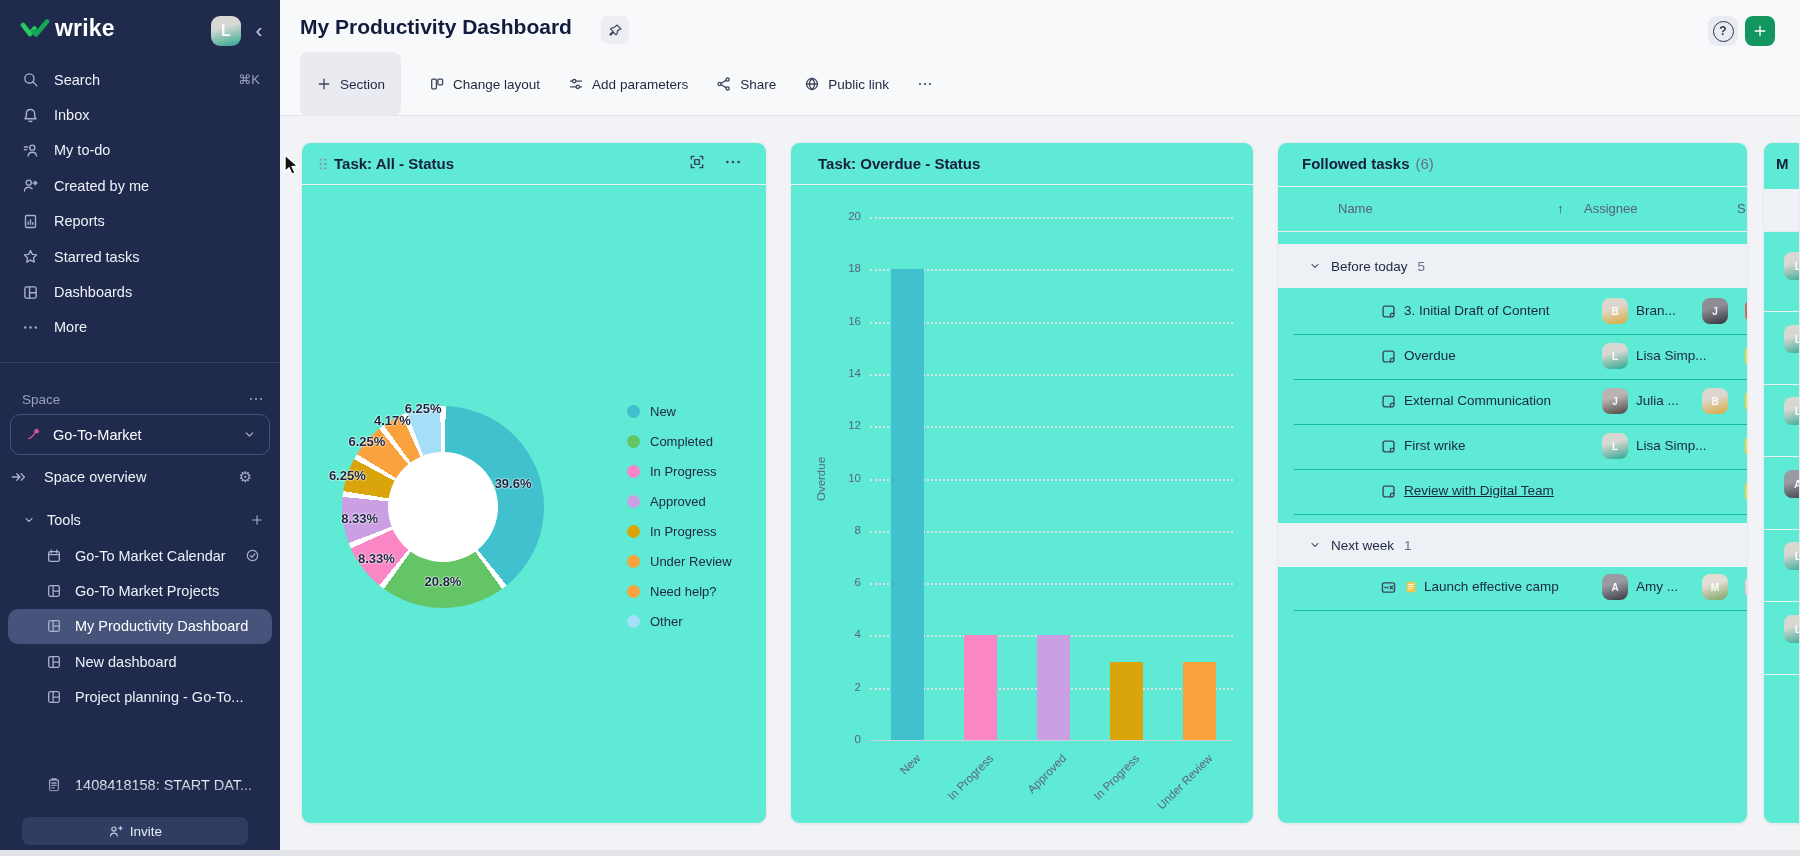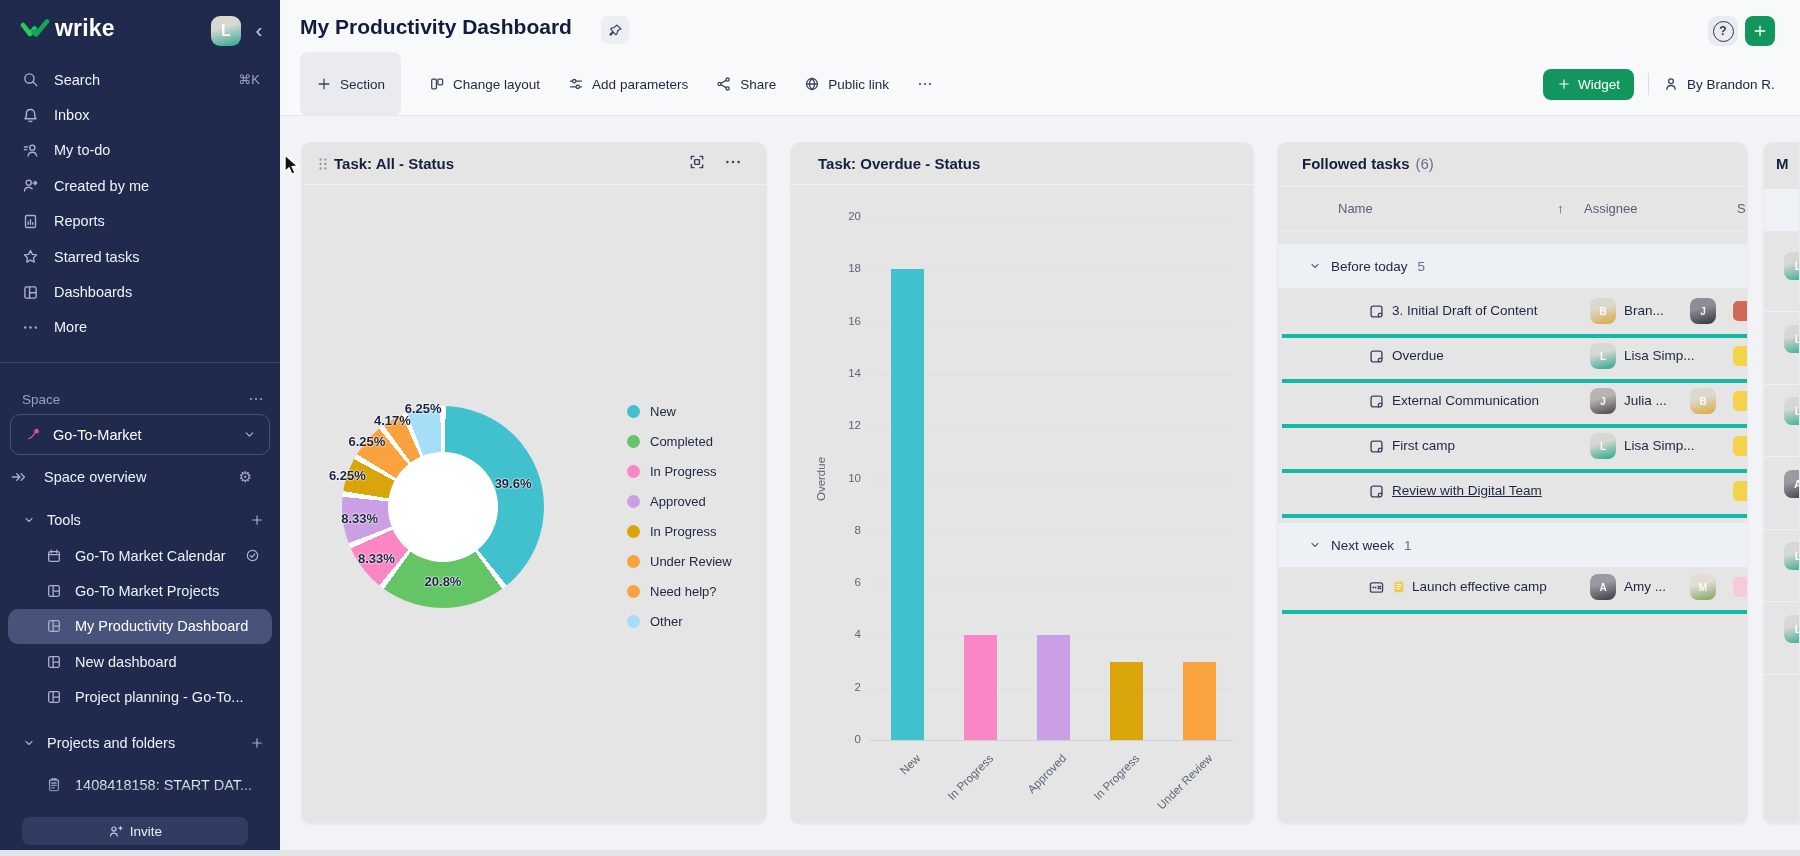--- a/index.html
+++ b/index.html
@@ -58,21 +58,21 @@
   .tbtn.pill{background:#e9ebf1;border-radius:8px;height:32px;padding:16px 16px;}
   .tbar-right{position:absolute;top:68px;left:1543px;height:32px;display:flex;align-items:center;gap:14px;}
   .wbtn{background:#12965e;color:#fff;height:31px;border-radius:8px;display:flex;align-items:center;gap:7px;
         padding:0 14px;font-size:13.5px;}
   .vsep{width:1px;height:22px;background:#d9dce4;}
   .owner{display:flex;align-items:center;gap:8px;font-size:13.5px;color:#20283f;}
   .owner .ic{color:#3d455e;}
   .hdiv{position:absolute;left:280px;top:115px;width:1520px;height:1px;background:#e4e6eb;}
   .content-bg{position:absolute;left:280px;top:116px;width:1520px;height:734px;background:#f1f3f6;}
   
-  .card{position:absolute;background:#e5e5e5;border:1px solid #e8eaef;border-radius:10px;box-shadow:0 1px 2px rgba(20,30,60,.05);box-sizing:border-box;}
+  .card{position:absolute;background:#5eead4;border:1px solid #e8eaef;border-radius:10px;box-shadow:0 1px 2px rgba(20,30,60,.05);box-sizing:border-box;}
   #card1{left:301px;top:142px;width:466px;height:682px;}
   #card2{left:790px;top:142px;width:464px;height:682px;}
   #card3{left:1277px;top:142px;width:471px;height:682px;overflow:hidden;}
   #card4{left:1763px;top:142px;width:37px;height:682px;border-radius:10px 0 0 10px;overflow:hidden;}
   .whead{position:absolute;left:0;top:0;right:0;height:41px;border-bottom:1px solid #eef0f4;}
   .wtitle{position:absolute;top:12px;font-size:15px;font-weight:bold;color:#16203e;white-space:nowrap;}
   .whead .hico{position:absolute;top:10px;color:#39415a;}
   
   #donut-wrap{position:absolute;left:40px;top:263px;width:202px;height:202px;}
   #donut{position:absolute;inset:0;border-radius:50%;}
@@ -91,21 +91,21 @@
         transform:rotate(-45deg);transform-origin:top right;white-space:nowrap;}
   .ylab{position:absolute;width:100px;text-align:center;font-size:11.5px;color:#5c6579;transform:rotate(-90deg);}
   
   .ft-title{position:absolute;left:24px;top:12px;font-size:15px;font-weight:bold;color:#16203e;}
   .ft-count{font-weight:normal;color:#67708a;margin-left:6px;}
   .colhead{position:absolute;left:0;top:44px;width:100%;height:44px;border-bottom:1px solid #e8ebf0;font-size:13px;color:#566079;}
   .colhead span{position:absolute;top:14px;}
   .grow{position:absolute;left:0;width:100%;background:#edf0f4;display:flex;align-items:center;font-size:13.5px;color:#212b45;}
   .grow .chev{color:#59627c;margin:0 9px 0 30px;}
   .grow .gcount{color:#67708a;margin-left:10px;}
-  .trow{position:absolute;left:4px;width:100%;border-bottom:4px solid #14b8a6;font-size:13.5px;color:#1c2742;}
+  .trow{position:absolute;left:16px;width:100%;border-bottom:1px solid #14b8a6;font-size:13.5px;color:#1c2742;}
   .trow .ic{position:absolute;color:#3a4664;}
   .trow .ttl{position:absolute;left:110px;top:14px;white-space:nowrap;overflow:hidden;max-width:190px;}
   .trow .aname{position:absolute;left:342px;top:14px;white-space:nowrap;}
   .sm-avatar{position:absolute;width:26px;height:26px;border-radius:8px;font-size:10px;}
   .chip{position:absolute;right:-14px;width:32px;height:20px;border-radius:5px;top:12px;}
   
   .c4-band{position:absolute;left:0;top:46px;width:37px;height:42px;background:#eef1f5;border-bottom:1px solid #e5e8ee;}
   .c4-row{position:absolute;left:0;width:37px;height:72px;border-bottom:1px solid #eef0f4;}
   .c4-row .avatar{position:absolute;left:20px;top:13px;width:28px;height:28px;border-radius:8px;font-size:11px;}
   .bottom-strip{position:absolute;left:0;top:850px;width:1800px;height:6px;background:#e2e4e8;z-index:9;}
@@ -313,37 +313,20 @@
         <div class="tool-item">
           <span class="ic">
             <svg viewBox="0 0 16 16" width="16" height="16" fill="none" stroke="currentColor" stroke-width="1.3" stroke-linecap="round" stroke-linejoin="round">
               <rect x="2.7" y="2.7" width="10.6" height="10.6" rx="1.5"></rect>
               <path d="M7.1 2.7v10.6M7.1 8.2h6.2"></path>
             </svg>
           </span>
           <span>Project planning - Go-To...</span>
         </div>
       </div>
-    <div class="srow thead" style="top:727px">
-      <span class="ic" id="proj-chev">
-          <span class="ic" style="color: rgb(169, 178, 203);">
-            <svg viewBox="0 0 16 16" width="14" height="14" fill="none" stroke="currentColor" stroke-width="1.3" stroke-linecap="round" stroke-linejoin="round">
-              <path d="M4.5 6.2 8 9.7l3.5-3.5"></path>
-            </svg>
-          </span>
-        </span>
-      <span>Projects and folders</span>
-      <span class="ic ml-auto" id="proj-plus">
-          <span class="ic" style="color: rgb(169, 178, 203);">
-            <svg viewBox="0 0 16 16" width="14" height="14" fill="none" stroke="currentColor" stroke-width="1.3" stroke-linecap="round" stroke-linejoin="round">
-              <path d="M8 3.2v9.6M3.2 8h9.6"></path>
-            </svg>
-          </span>
-        </span>
-    </div>
     <div class="list" id="proj-list" style="top:758px">
         <div class="proj-item">
           <span class="ic">
             <svg viewBox="0 0 16 16" width="16" height="16" fill="none" stroke="currentColor" stroke-width="1.3" stroke-linecap="round" stroke-linejoin="round">
               <rect x="3.6" y="2.8" width="8.8" height="10.9" rx="1.2"></rect>
               <path d="M6 2.8V2h4v.8M5.8 6h4.4M5.8 8.4h4.4M5.8 10.8h2.6"></path>
             </svg>
           </span>
           <span>1408418158: START DAT...</span>
         </div>
@@ -447,44 +430,20 @@
       <div class="tbtn">
         <span class="ic">
           <svg viewBox="0 0 16 16" width="16" height="16" fill="none" stroke="currentColor" stroke-width="1.3" stroke-linecap="round" stroke-linejoin="round">
             <circle cx="3" cy="8" r="1.1" fill="currentColor" stroke="none"></circle>
             <circle cx="8" cy="8" r="1.1" fill="currentColor" stroke="none"></circle>
             <circle cx="13" cy="8" r="1.1" fill="currentColor" stroke="none"></circle>
           </svg>
         </span>
       </div>
     </div>
-  <div class="tbar-right">
-    <div class="wbtn">
-      <span class="ic" id="wbtn-ic">
-          <span class="ic">
-            <svg viewBox="0 0 16 16" width="14" height="14" fill="none" stroke="currentColor" stroke-width="1.3" stroke-linecap="round" stroke-linejoin="round">
-              <path d="M8 3.2v9.6M3.2 8h9.6"></path>
-            </svg>
-          </span>
-        </span>
-      <span>Widget</span>
-    </div>
-    <div class="vsep"></div>
-    <div class="owner">
-      <span class="ic" id="owner-ic">
-          <span class="ic">
-            <svg viewBox="0 0 16 16" width="16" height="16" fill="none" stroke="currentColor" stroke-width="1.3" stroke-linecap="round" stroke-linejoin="round">
-              <circle cx="8" cy="5.2" r="2.4"></circle>
-              <path d="M3.8 13.3c.3-2.3 2-3.8 4.2-3.8s3.9 1.5 4.2 3.8"></path>
-            </svg>
-          </span>
-        </span>
-      <span>By Brandon R.</span>
-    </div>
-  </div>
   <div class="hdiv"></div>
   <div class="content-bg"></div>
 
   <div class="card" id="card1">
     <div class="whead">
       <span class="hico" style="left:13px;top:13px" id="drag-ic"><span class="ic" style="color: rgb(138, 146, 168);">
             <svg viewBox="0 0 16 16" width="16" height="16" fill="none" stroke="currentColor" stroke-width="1.3" stroke-linecap="round" stroke-linejoin="round">
               <g fill="currentColor" stroke="none">
                 <circle cx="5.6" cy="3.6" r="1.15"></circle>
                 <circle cx="10.4" cy="3.6" r="1.15"></circle>
@@ -659,21 +618,21 @@
           <div class="sm-avatar avatar" style="background: linear-gradient(165deg, rgb(221, 216, 207) 38%, rgb(217, 169, 60) 100%); left: 408px; top: 9px;">B</div>
           <div class="chip" style="background: rgb(243, 211, 74);"></div>
         </div>
         <div class="trow" style="top: 281px; height: 45px;">
           <span class="ic" style="color: rgb(58, 70, 100); position: absolute; left: 86px; top: 14px;">
             <svg viewBox="0 0 16 16" width="17" height="17" fill="none" stroke="currentColor" stroke-width="1.3" stroke-linecap="round" stroke-linejoin="round">
               <rect x="2.9" y="2.9" width="10.2" height="10.2" rx="2"></rect>
               <path d="M9.8 13.1v-2.3a1 1 0 0 1 1-1h2.3"></path>
             </svg>
           </span>
-          <span class="ttl" style="left: 110px;">First camp</span>
+          <span class="ttl" style="left: 110px;">First wrike</span>
           <div class="sm-avatar avatar" style="background: linear-gradient(165deg, rgb(216, 216, 211) 38%, rgb(42, 167, 143) 100%); left: 308px; top: 9px;">L</div>
           <span class="aname">Lisa Simp...</span>
           <div class="chip" style="background: rgb(243, 211, 74);"></div>
         </div>
         <div class="trow" style="top: 326px; height: 45px;">
           <span class="ic" style="color: rgb(58, 70, 100); position: absolute; left: 86px; top: 14px;">
             <svg viewBox="0 0 16 16" width="17" height="17" fill="none" stroke="currentColor" stroke-width="1.3" stroke-linecap="round" stroke-linejoin="round">
               <rect x="2.9" y="2.9" width="10.2" height="10.2" rx="2"></rect>
               <path d="M9.8 13.1v-2.3a1 1 0 0 1 1-1h2.3"></path>
             </svg>

